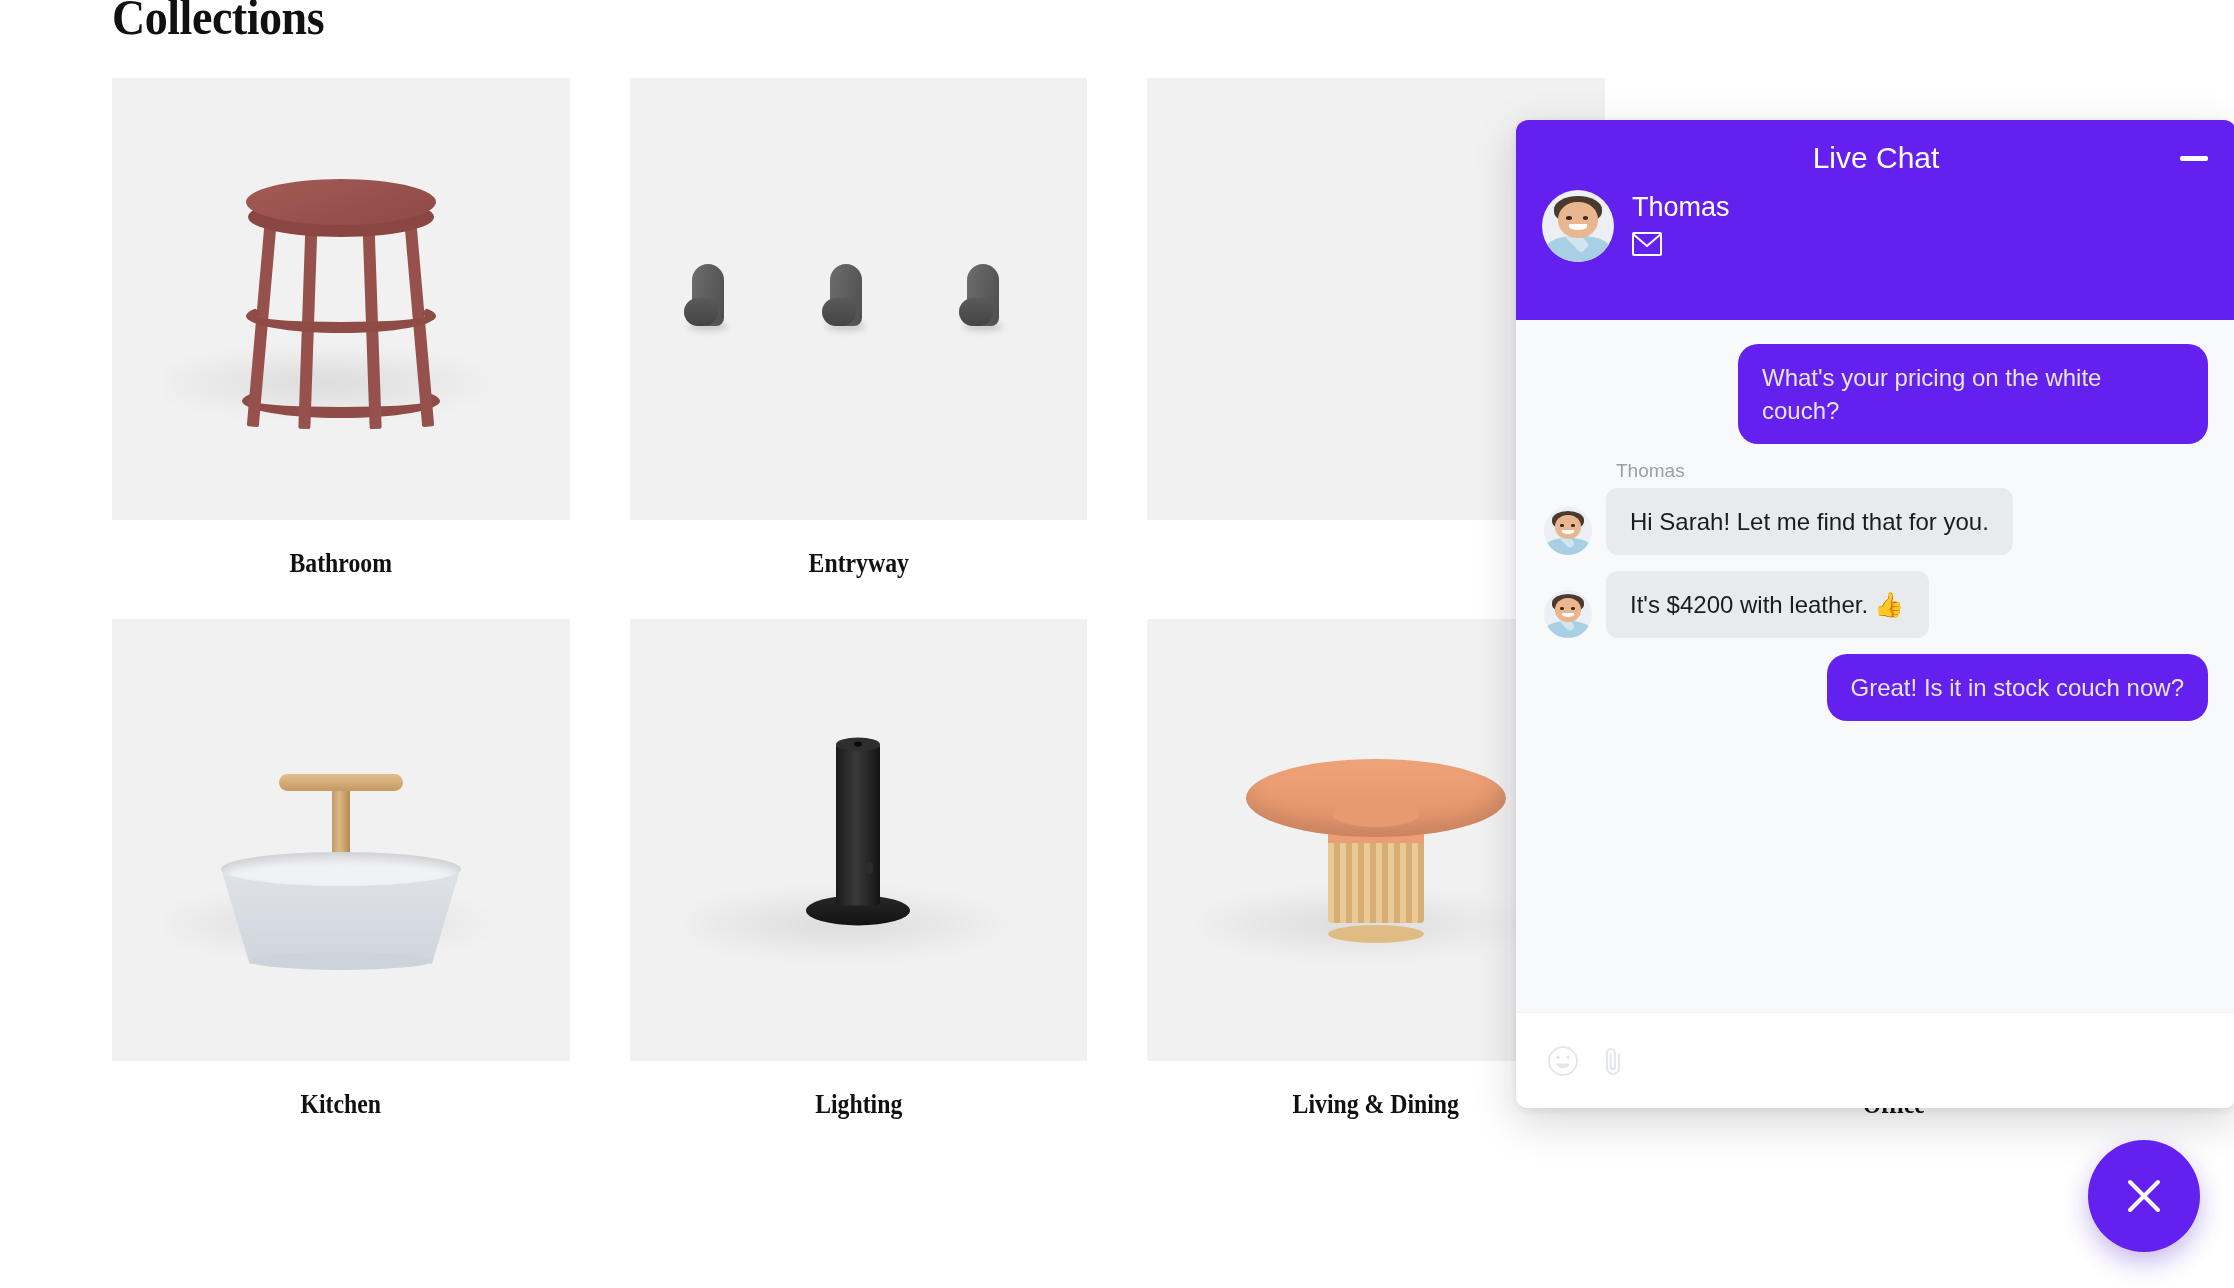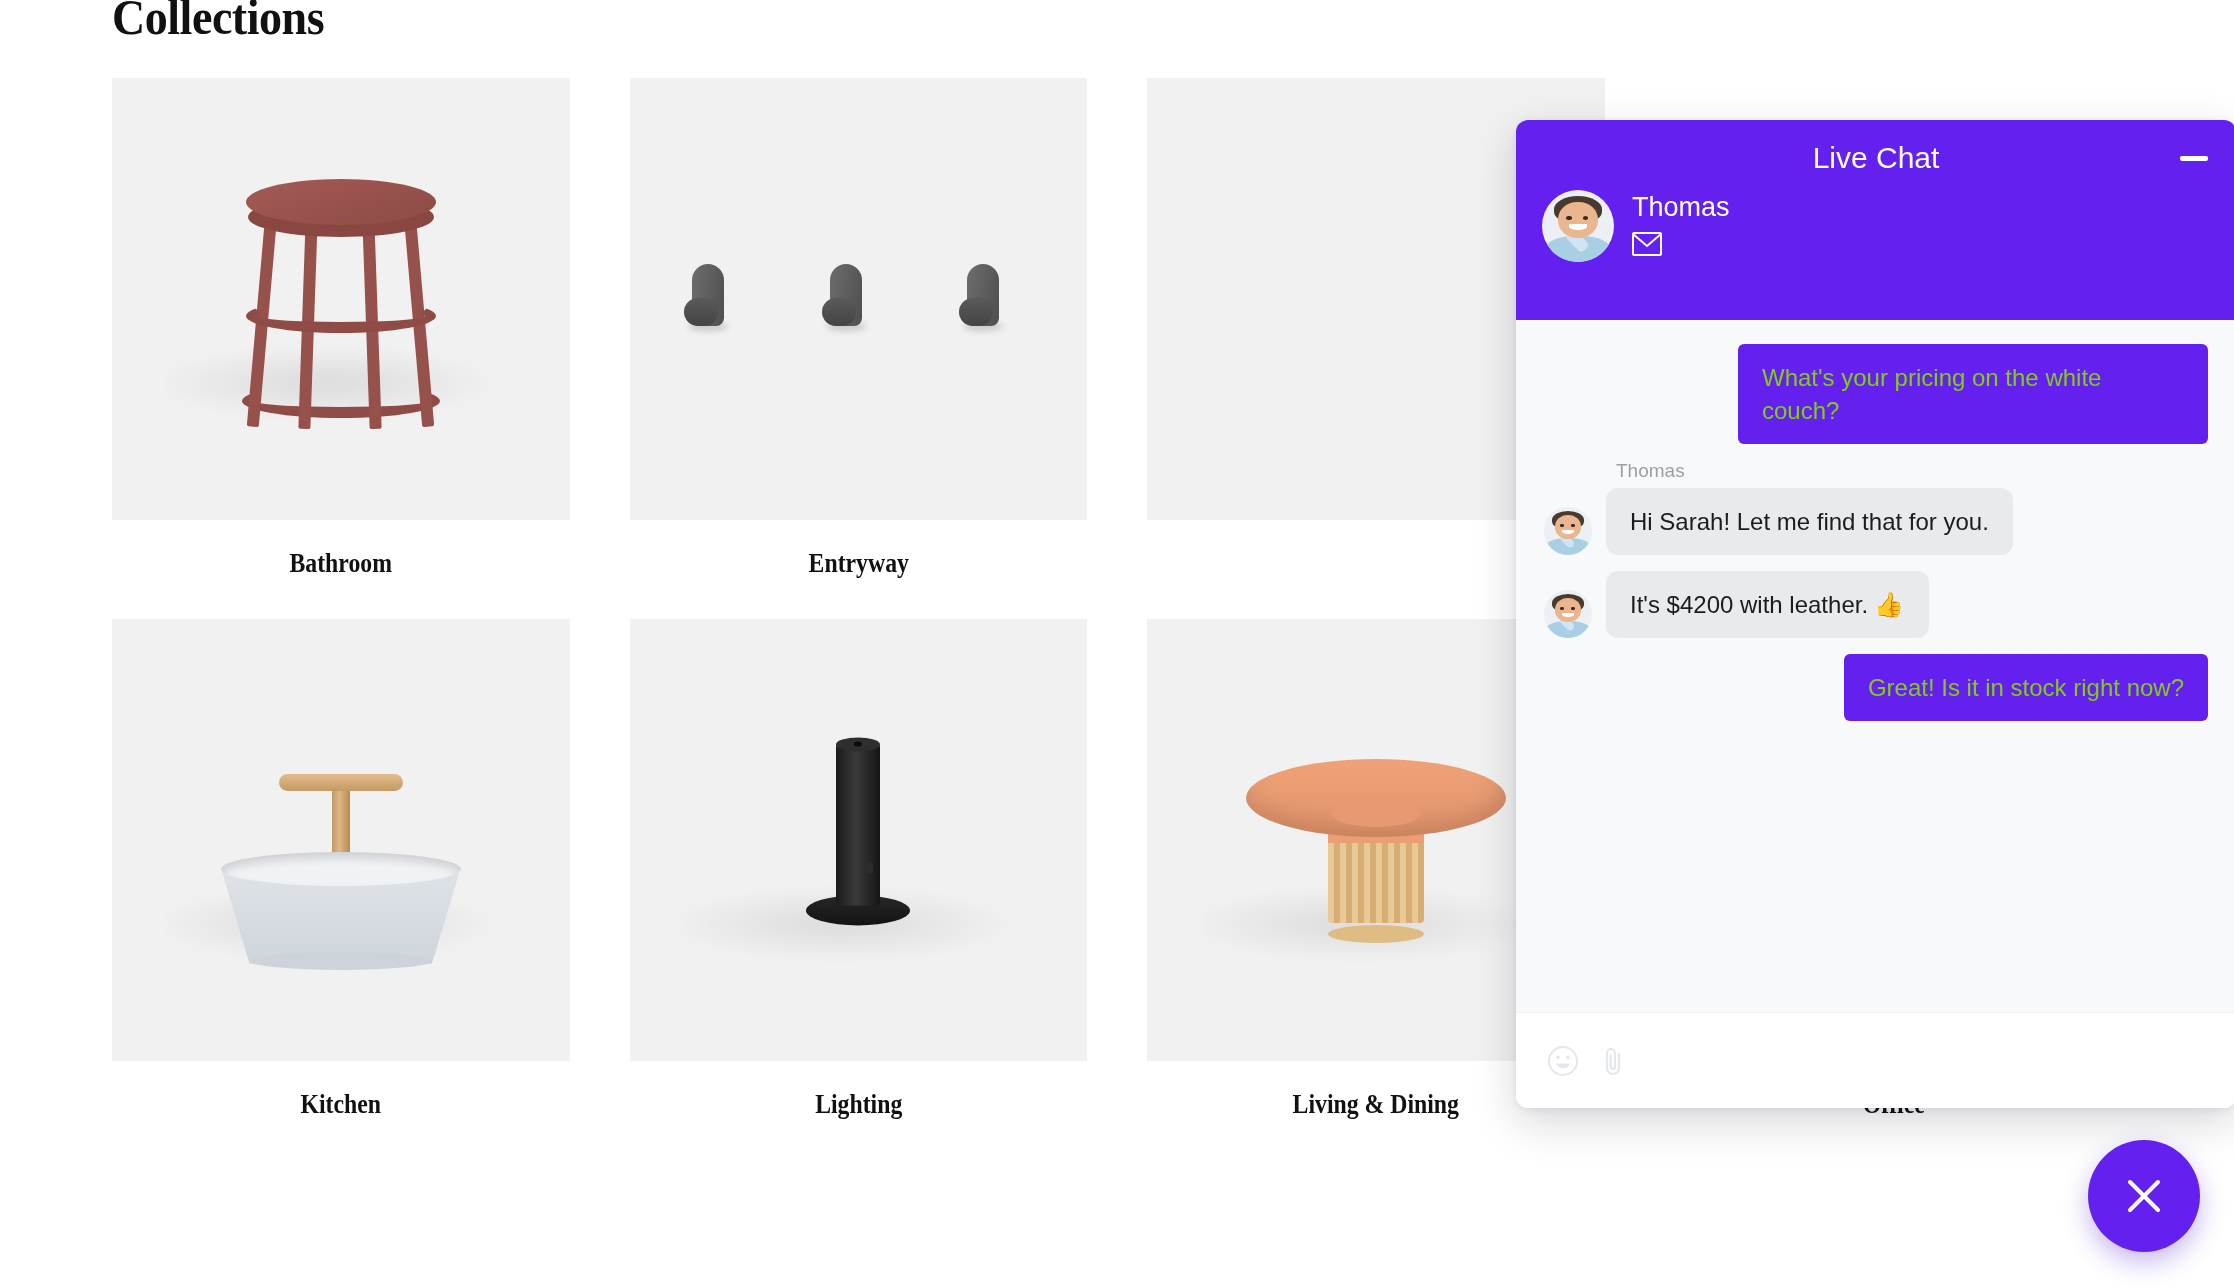--- a/index.html
+++ b/index.html
@@ -234,21 +234,21 @@
     margin: 6px 0 6px 72px;
   }
 
   .bubble {
     max-width: 470px;
     padding: 17px 24px;
     border-radius: 12px;
     font-size: 24px;
     line-height: 33px;
   }
-  .bubble.out { background: #6320ee; color: #84cc16; border-radius: 6px; }
+  .bubble.out { background: #6320ee; color: #e5e5e5; border-radius: 20px; }
   .bubble.in  { background: #e8eaed; color: #1b1c1e; border-radius: 12px; }
 
   .chat-input {
     flex: 0 0 auto;
     background: #ffffff;
     height: 96px;
     display: flex;
     align-items: center;
     padding: 0 30px;
     gap: 16px;
@@ -464,21 +464,21 @@
                 <div class="eye r"></div>
               <div class="smile"></div>
             </div>
           </div>
           <div class="bubble in">It's $4200 with leather. 👍</div>
         </div>
       </div>
 
       <div class="msg-group">
         <div class="msg-row out">
-          <div class="bubble out">Great! Is it in stock right now?</div>
+          <div class="bubble out">Great! Is it in stock couch now?</div>
         </div>
       </div>
 
     </div>
 
     <div class="chat-input">
       <div class="ci-icon">
         <svg width="34" height="34" viewBox="0 0 34 34" fill="none" stroke="#e4e7eb" stroke-width="2">
           <circle cx="17" cy="17" r="14"></circle>
           <circle cx="12" cy="13.5" r="1.8" fill="#e4e7eb" stroke="none"></circle>

